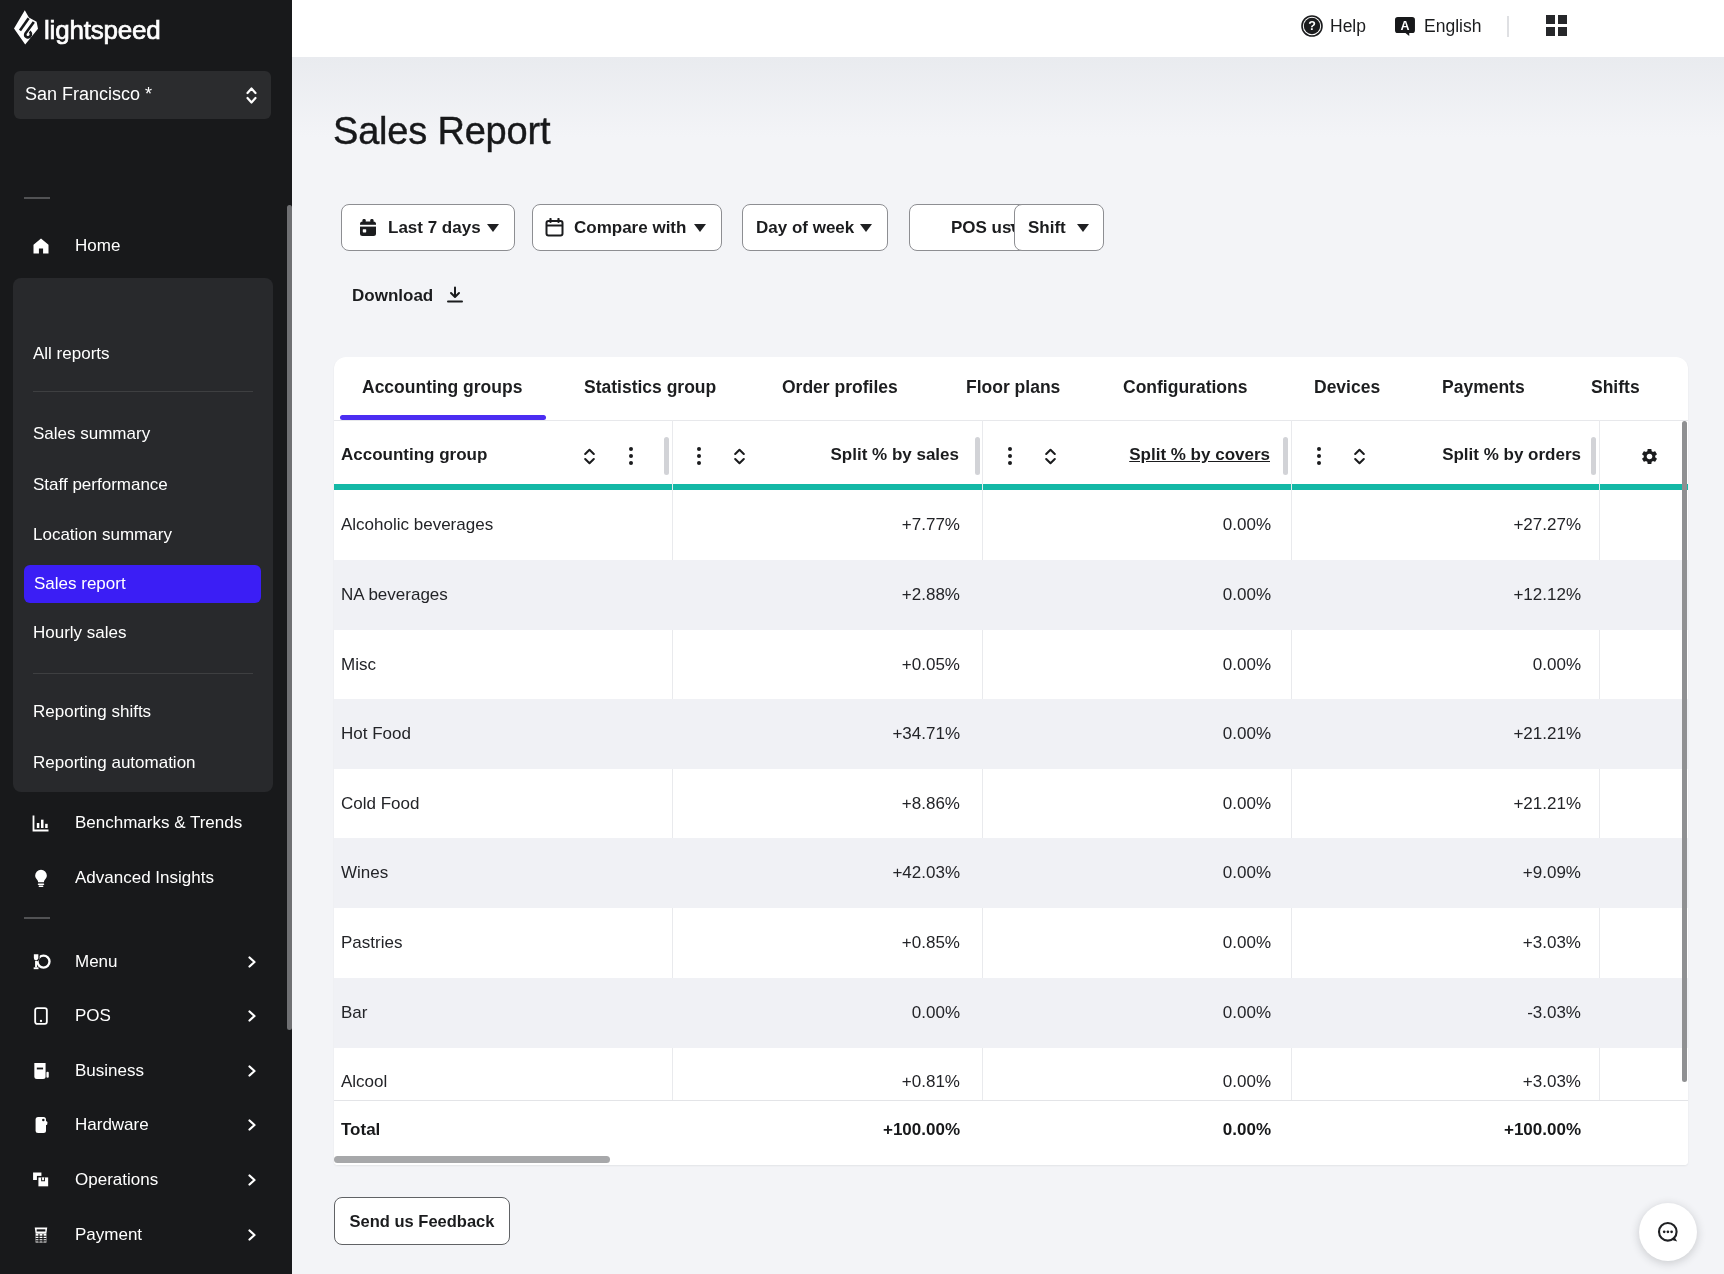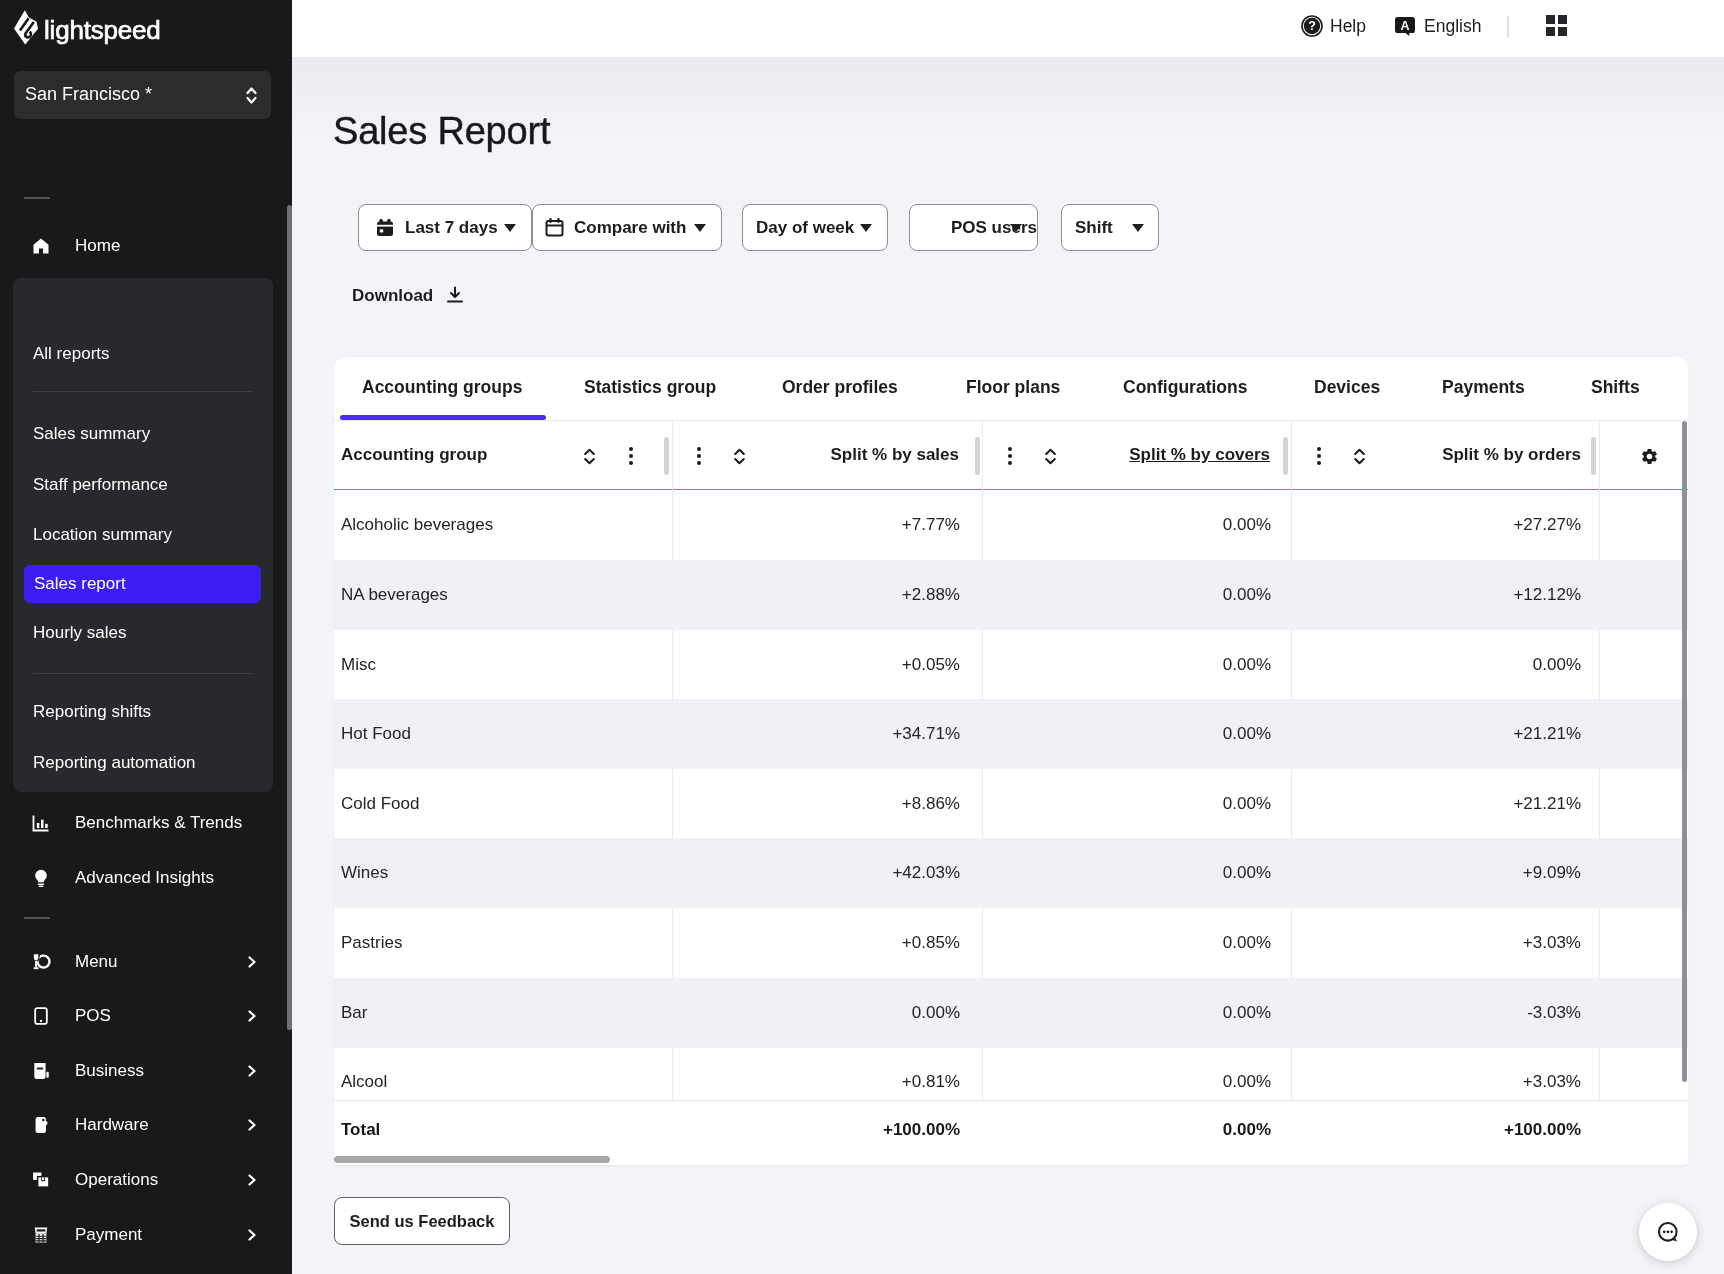--- a/index.html
+++ b/index.html
@@ -38,21 +38,21 @@
   .fbtn svg.cal { margin-left:16px; }
   .fbtn .t { margin-left:10px; }
   .fbtn .t.noic { margin-left:13px; }
   .caret { width:0; height:0; border-left:6.5px solid transparent; border-right:6.5px solid transparent; border-top:8px solid #1f2022; }
   #download { position:absolute; left:352px; top:286px; font-size:17px; font-weight:700; color:#1b1c1e; }
 
   
   #card { position:absolute; left:334px; top:357px; width:1354px; height:808px; background:#fff; border-radius:12px 12px 4px 4px; box-shadow:0 1px 2px rgba(20,22,26,0.07); overflow:hidden; }
   .tab { position:absolute; top:0; height:60px; display:flex; align-items:center; font-size:17.5px; font-weight:700; color:#1d1e20; white-space:nowrap; }
   #tab-underline { position:absolute; left:6px; top:58px; width:206px; height:5px; background:#4b2df2; border-radius:3px; }
-  #thead { position:absolute; left:0; top:63px; width:1354px; height:70px; background:#fff; border-top:1px solid #e7e8eb; border-bottom:1px solid #14b8a6; font-weight:700; font-size:17px; color:#1b1c1e; }
+  #thead { position:absolute; left:0; top:63px; width:1354px; height:70px; background:#fff; border-top:1px solid #e7e8eb; border-bottom:6px solid #14b8a6; font-weight:700; font-size:17px; color:#1b1c1e; }
   .vline { position:absolute; top:63px; width:1px; height:740px; background:#e9eaed; }
   .handle { position:absolute; top:16px; width:5px; height:38px; background:#d2d3d7; border-radius:2.5px; }
   .row { position:absolute; left:0; width:1354px; height:70px; font-size:17px; color:#232428; }
   .row.alt { background:#f0f1f5; }
   .row .name { position:absolute; left:7px; top:50%; transform:translateY(-50%); }
   .num { position:absolute; top:50%; transform:translateY(-50%); }
   #totalrow { position:absolute; left:0; top:743px; width:1354px; height:65px; background:#fff; border-top:1px solid #e3e4e7; font-size:17px; font-weight:700; color:#17181a; }
   #vscroll { position:absolute; left:1348px; top:64px; width:5px; height:661px; background:#8f9092; border-radius:3px; }
   #hscroll { position:absolute; left:0px; top:799px; width:276px; height:7px; background:#a7a8aa; border-radius:4px; }
 
@@ -214,21 +214,21 @@
   <g fill="#26272a">
       <rect x="0" y="0" width="9" height="9"></rect>
       <rect x="12" y="0" width="9" height="9"></rect>
       <rect x="0" y="12" width="9" height="9"></rect>
       <rect x="12" y="12" width="9" height="9"></rect>
     </g>
 </svg>
 
 <div id="title">Sales Report</div>
 
-<div class="fbtn" style="left:358px; width:174px;">
+<div class="fbtn" style="left:341px; width:174px;">
   <svg class="cal" width="20" height="20" viewBox="0 0 20 20">
       <rect x="2" y="3.5" width="16" height="14.5" rx="2.5" fill="#1b1c1e"></rect>
       <rect x="4.5" y="1" width="3.2" height="4" rx="1.2" fill="#1b1c1e"></rect>
       <rect x="12.3" y="1" width="3.2" height="4" rx="1.2" fill="#1b1c1e"></rect>
       <rect x="2" y="6.8" width="16" height="1.8" fill="#fff"></rect>
       <rect x="4.8" y="11.2" width="3.4" height="3.2" rx="0.6" fill="#fff"></rect>
     </svg>
   <span class="t">Last 7 days</span>
   <div class="caret" style="position:absolute; right:15px;"></div>
 </div>
@@ -242,21 +242,21 @@
   <div class="caret" style="position:absolute; right:15px;"></div>
 </div>
 <div class="fbtn" style="left:742px; width:146px;">
   <span class="t noic">Day of week</span>
   <div class="caret" style="position:absolute; right:15px;"></div>
 </div>
 <div class="fbtn" style="left:909px; width:129px;justify-content:flex-end;">
   <span class="t noic">POS users</span>
   <div class="caret" style="position:absolute; right:15px;"></div>
 </div>
-<div class="fbtn" style="left:1061px; width:98px;">
+<div class="fbtn" style="left:1014px; width:90px;">
   <span class="t noic">Shift</span>
   <div class="caret" style="position:absolute; right:14px;"></div>
 </div>
 
 <div id="download">Download
   <svg width="18" height="18" viewBox="0 0 18 18" style="vertical-align:-3px; margin-left:8px">
     <path d="M9 1.5 V10.5 M5 7 L9 11 L13 7" fill="none" stroke="#1b1c1e" stroke-width="2" stroke-linecap="round" stroke-linejoin="round"></path>
     <path d="M2 15.5 H16" stroke="#1b1c1e" stroke-width="2" stroke-linecap="round"></path>
   </svg>
 </div>

